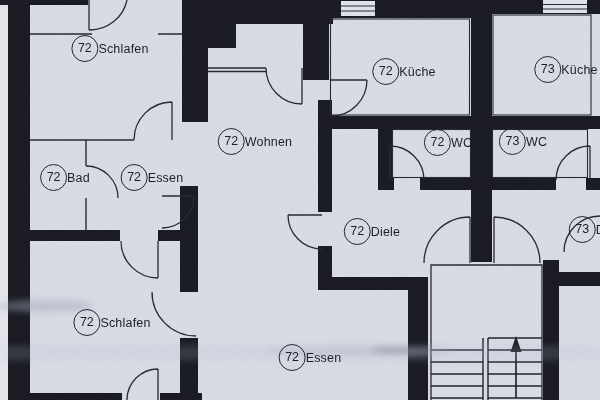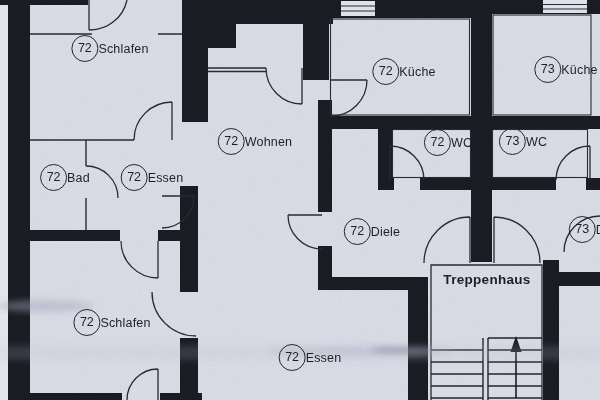--- a/index.html
+++ b/index.html
@@ -172,14 +172,13 @@
   </div>
   <div class="room-label" style="left:112px;top:309px">
     <div class="num-circle">72</div>
     <div class="room-name">Schlafen</div>
   </div>
   <div class="room-label" style="left:310px;top:344px">
     <div class="num-circle">72</div>
     <div class="room-name">Essen</div>
   </div>
 
-  <div class="stair-title" style="left:487px;top:272px">Treppenhaus</div>
 </div>
 
 </body></html>

